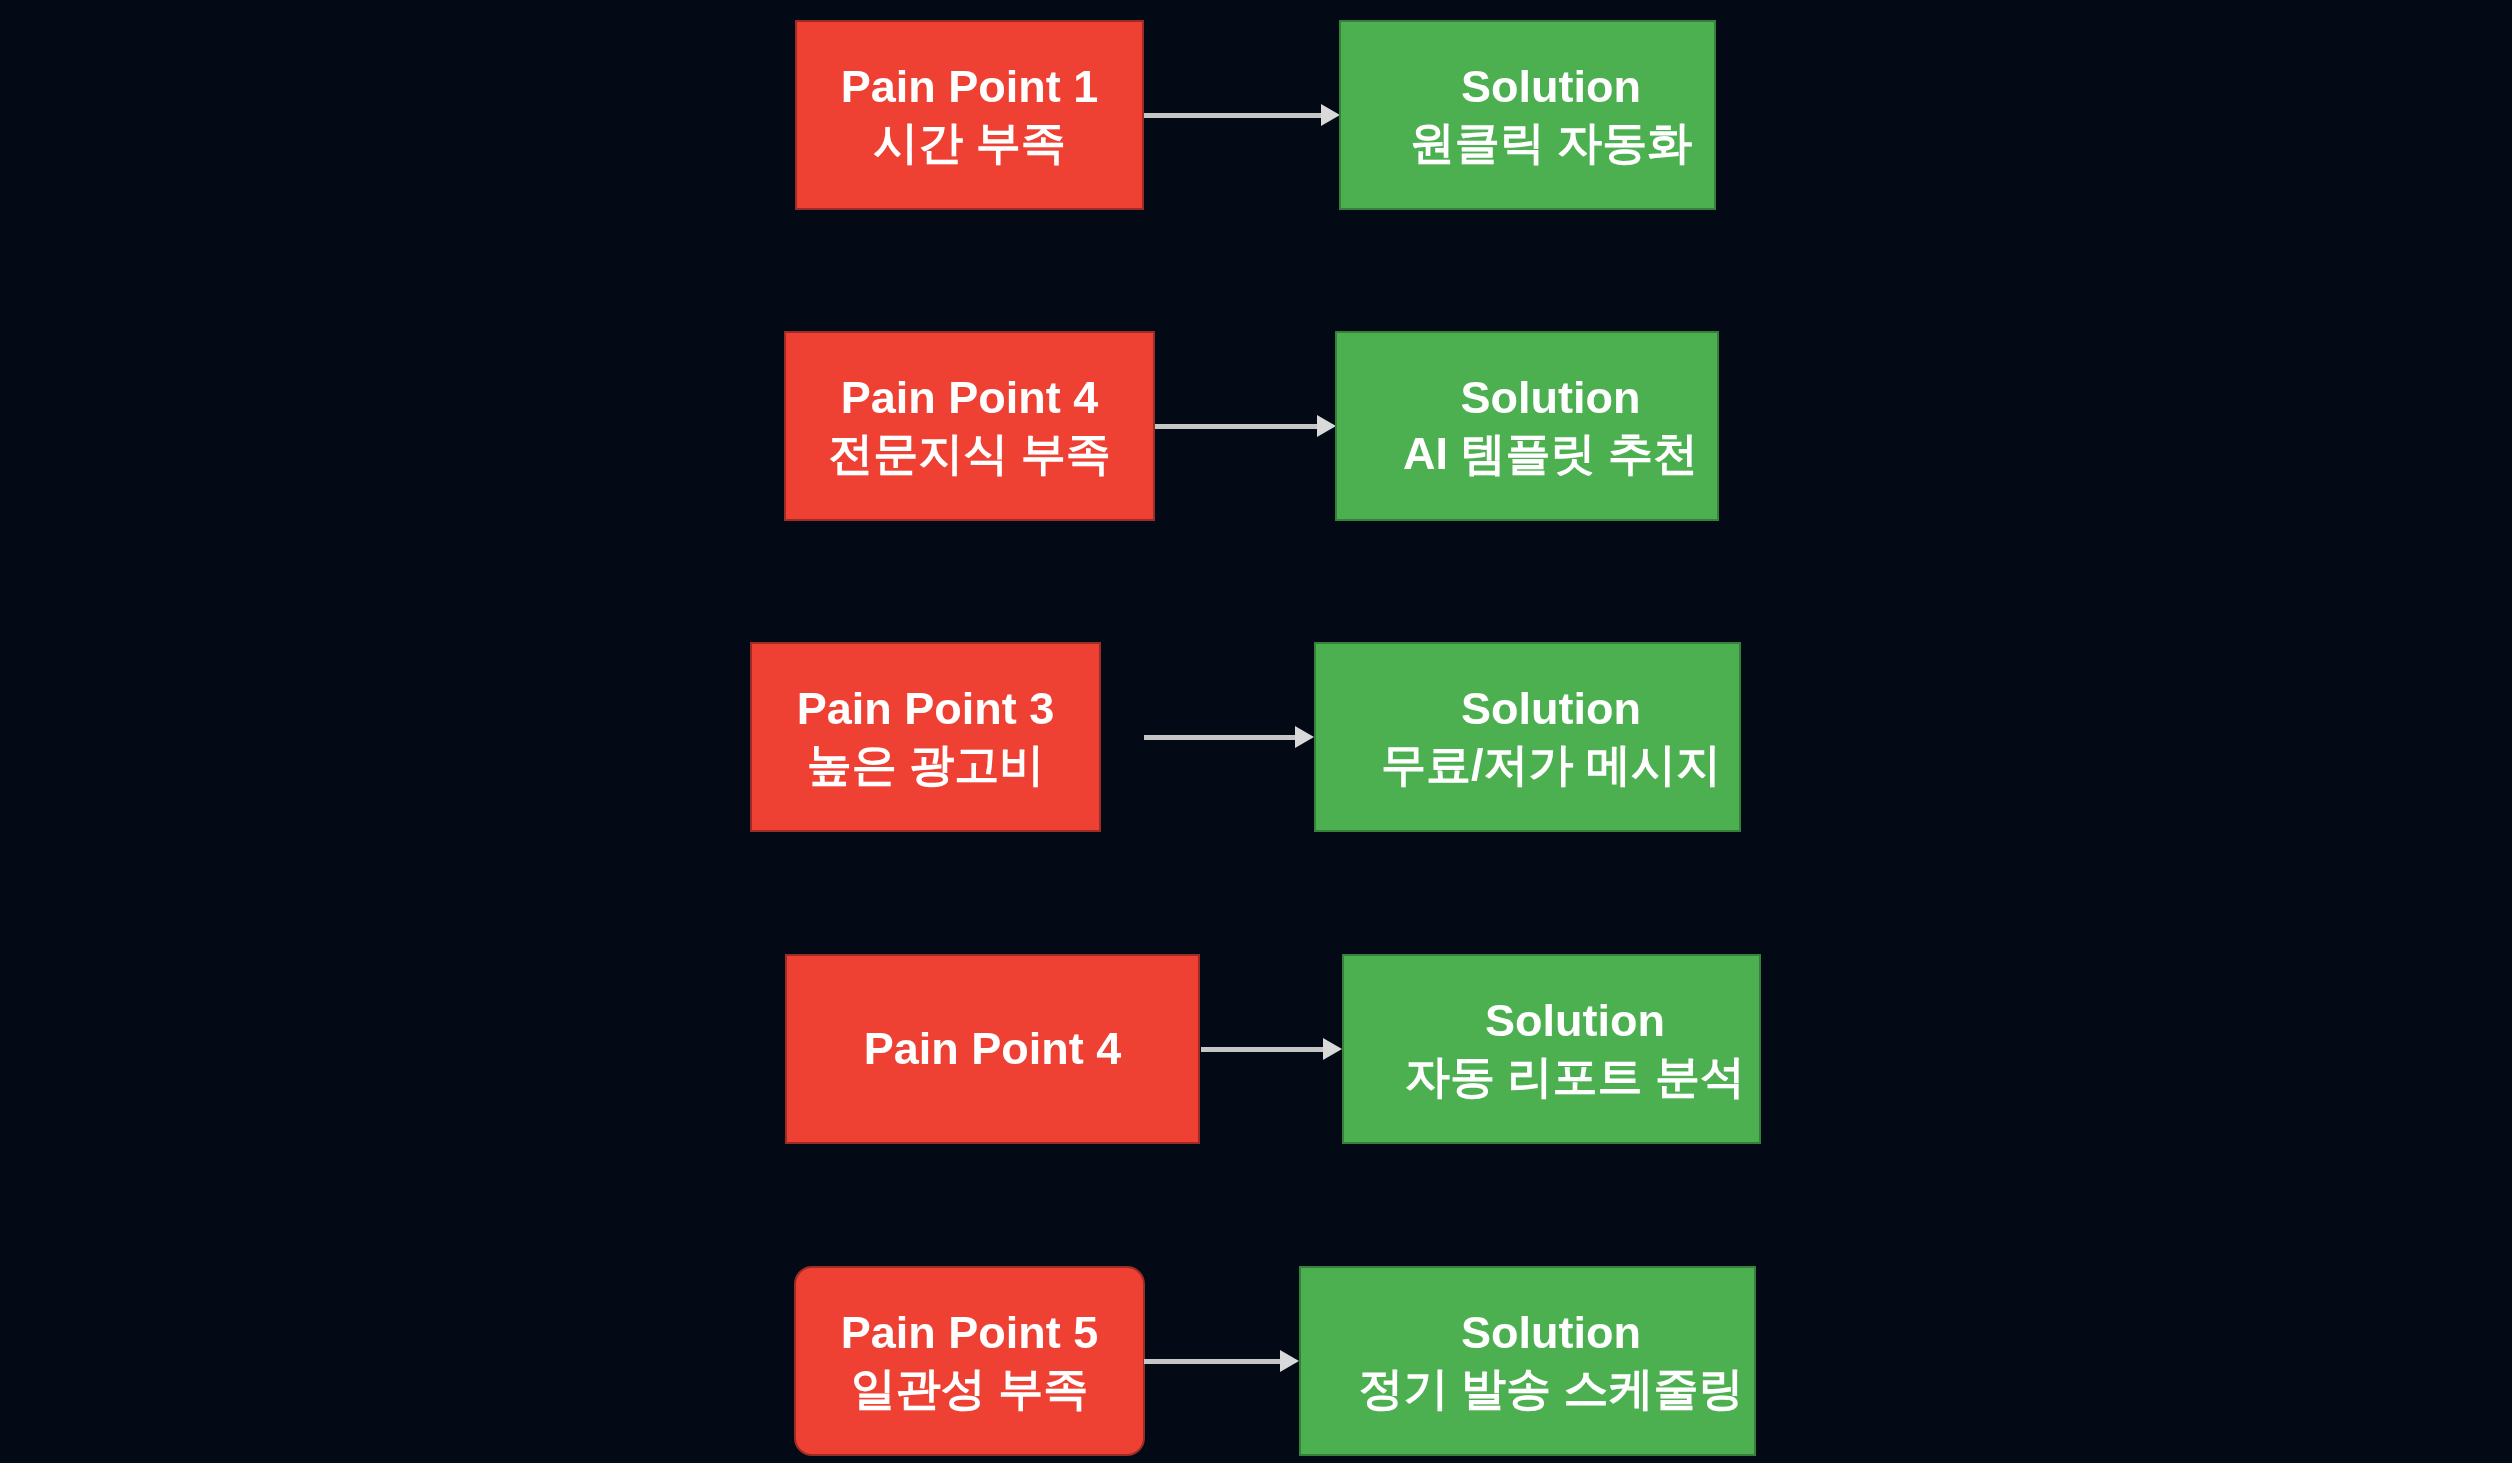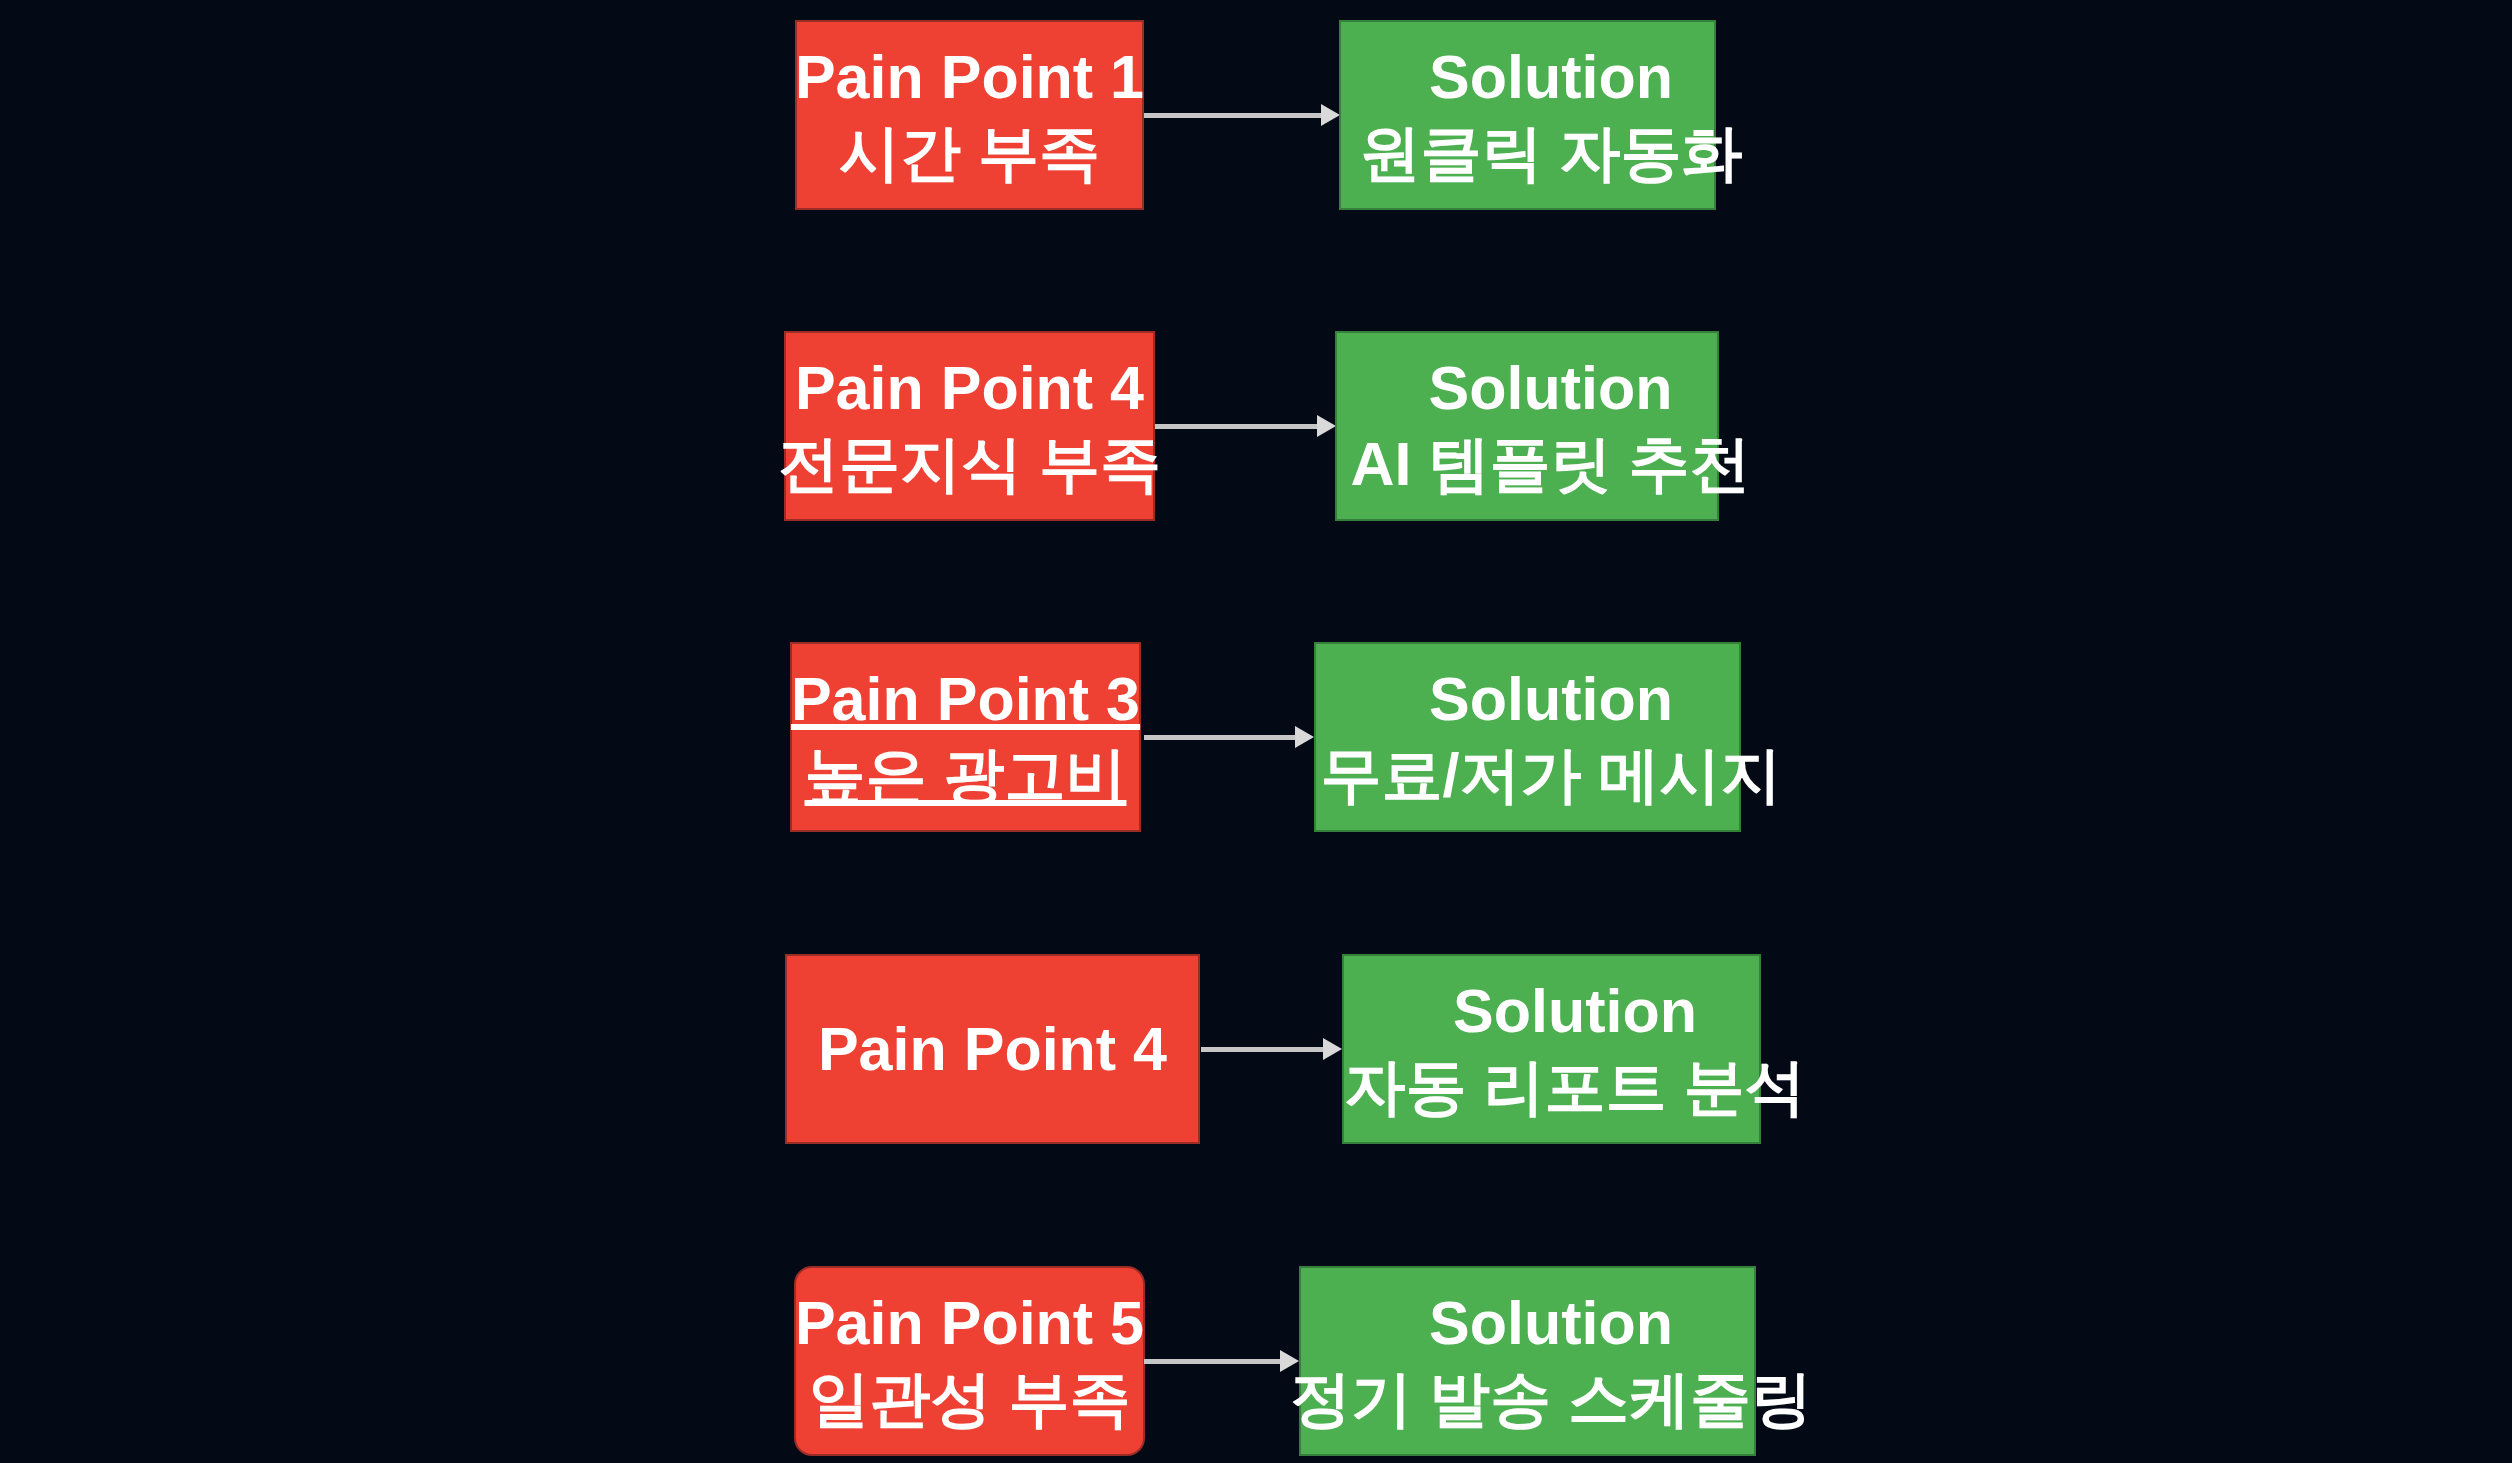--- a/index.html
+++ b/index.html
@@ -34,21 +34,21 @@
   .box {
     position: absolute;
     top: 0;
     height: 190px;
     display: flex;
     flex-direction: column;
     justify-content: center;
     align-items: center;
     text-align: center;
     color: var(--text);
-    font-size: 61px;
+    font-size: 45px;
     font-weight: bold;
     line-height: 1.25;
     white-space: nowrap;
   }
   .pain {
     background: var(--pain-fill);
     border: 2.8px solid var(--pain-border);
   }
   .solution {
     background: var(--solution-fill);
@@ -83,21 +83,21 @@
   .row-1 .pain     { left: 795px;  width: 349px; }
   .row-1 .solution { left: 1339px; width: 377px; }
   .row-1 .arrow    { left: 1144px; width: 196px; }
 
   .row-2 { top: 331px; }
   .row-2 .pain     { left: 784px;  width: 371px; }
   .row-2 .solution { left: 1335px; width: 384px; }
   .row-2 .arrow    { left: 1155px; width: 181px; }
 
   .row-3 { top: 642px; }
-  .row-3 .pain     { left: 790px;  width: 351px; text-decoration: underline; }
+  .row-3 .pain     { left: 750px;  width: 351px; }
   .row-3 .solution { left: 1314px; width: 427px; }
   .row-3 .arrow    { left: 1144px; width: 170px; }
 
   .row-4 { top: 954px; margin-left: 24px; }
   .row-4 .pain     { left: 761px;  width: 415px; }
   .row-4 .solution { left: 1318px; width: 419px; }
   .row-4 .arrow    { left: 1177px; width: 141px; }
 
   .row-5 { top: 1266px; }
   .row-5 .pain     { left: 794px;  width: 351px; border-radius: 18px; }

